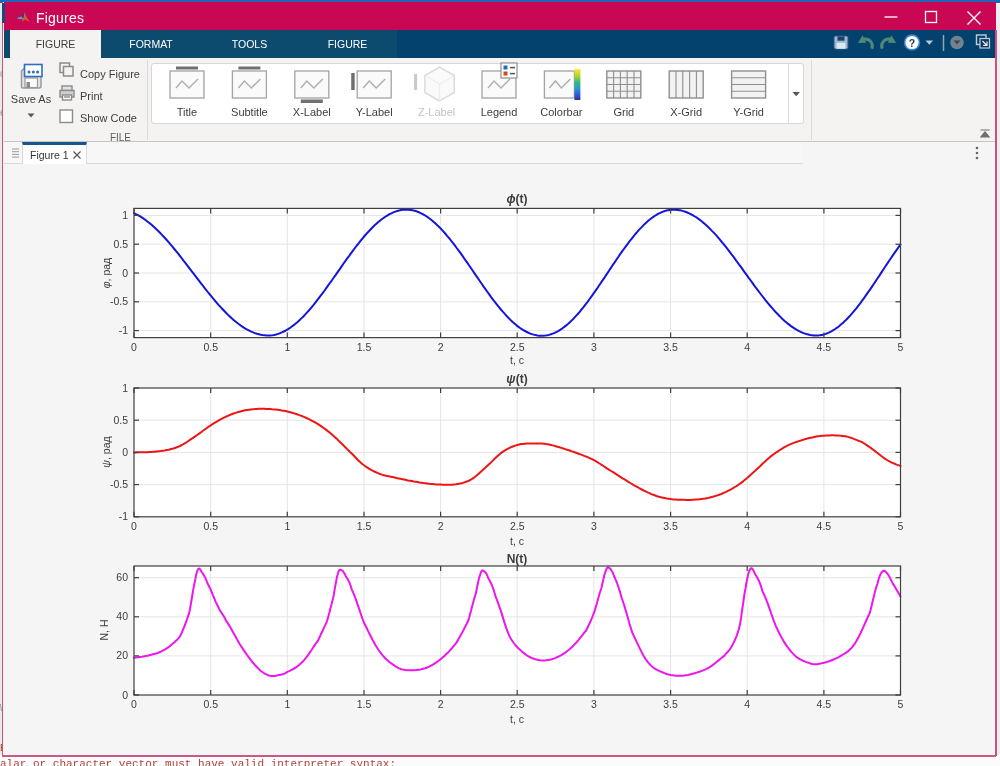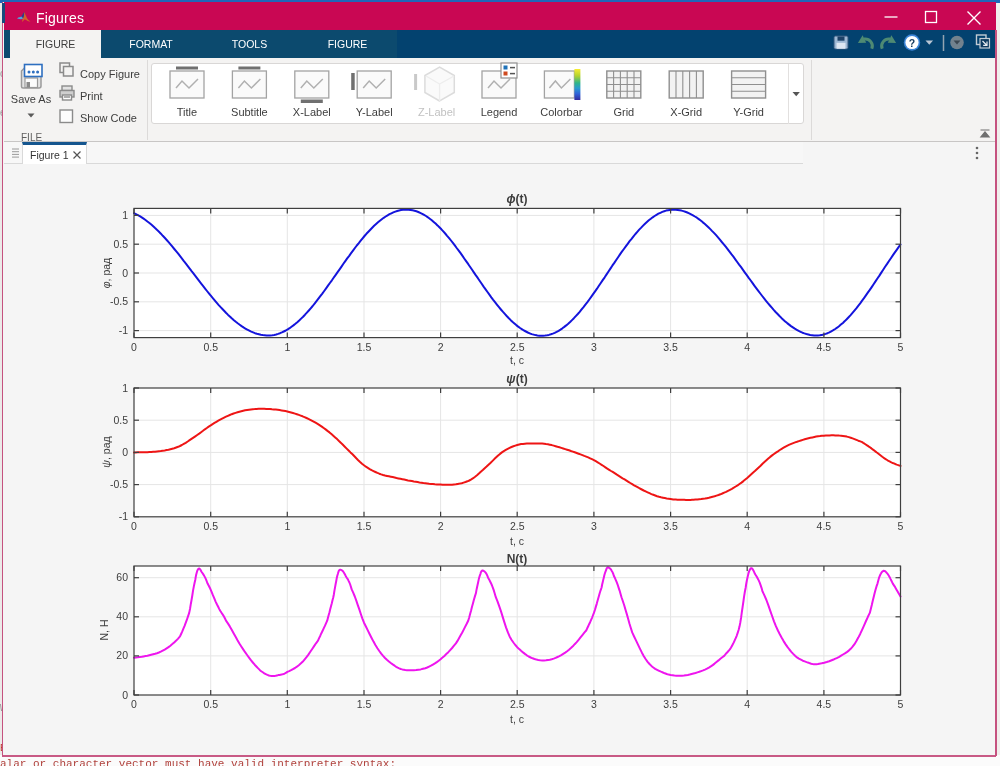--- a/index.html
+++ b/index.html
@@ -41,21 +41,21 @@
   </div>
 
   <div class="abs" style="left:1px;top:56px;width:992px;height:84px;background:#f4f3f2;border-bottom:1px solid #c8c6c5">
     <div class="abs" style="left:143px;top:2px;width:1px;height:80px;background:#dcdad9"></div>
     <div class="abs" style="left:807px;top:2px;width:1px;height:80px;background:#dcdad9"></div>
     <div class="abs" style="left:147px;top:5px;width:653px;height:61px;background:#ffffff;border:1px solid #d9d7d6;border-radius:3px"></div>
     <div class="abs" style="left:784px;top:6px;width:1px;height:60px;background:#e2e0df"></div>
     <svg width="12" height="8" viewBox="0 0 12 8" style="position:absolute;left:786px;top:32px">
         <path d="M2.5 2 l3.7 4.2 l3.7 -4.2 z" fill="#555"></path>
       </svg>
-    <div class="abs" style="left:17px;top:74px;width:110px;text-align:left;font-size:10px;color:#5f5f5f">FILE</div>
+    <div class="abs" style="left:17px;top:74px;width:110px;text-align:right;font-size:10px;color:#5f5f5f">FILE</div>
     <svg width="12" height="9" viewBox="0 0 12 9" style="position:absolute;left:975px;top:71px">
         <path d="M1.5 1 h9 M6 2.8 l-4.2 5.2 h8.4 z" stroke="#6f6f6f" fill="#6f6f6f" stroke-width="1.1"></path>
       </svg>
   </div>
   <svg width="660" height="90" viewBox="155 58 660 90" style="position:absolute;left:152px;top:55px">
       <defs>
         <linearGradient id="cbg" x1="0" y1="0" x2="0" y2="1">
           <stop offset="0" stop-color="#f8ec32"></stop>
           <stop offset="0.22" stop-color="#b3d32e"></stop>
           <stop offset="0.45" stop-color="#2fb589"></stop>

